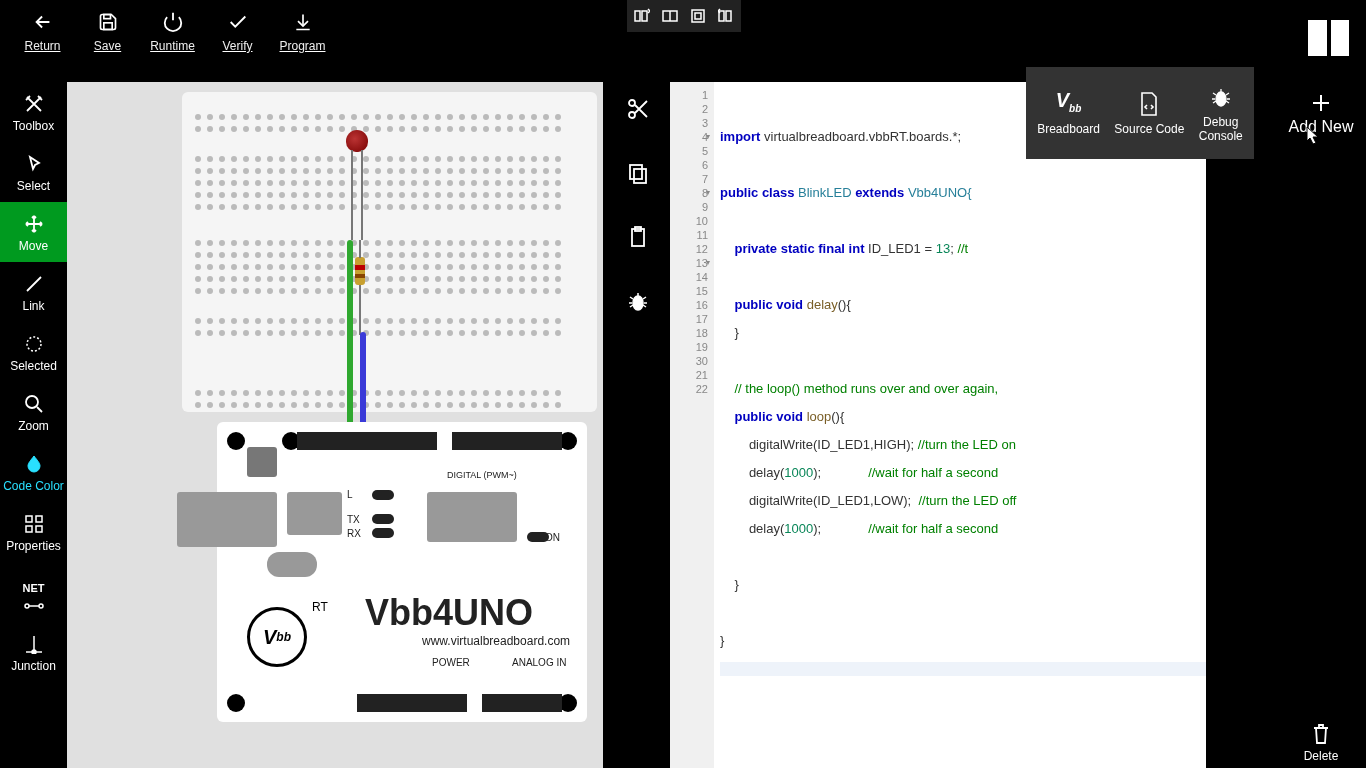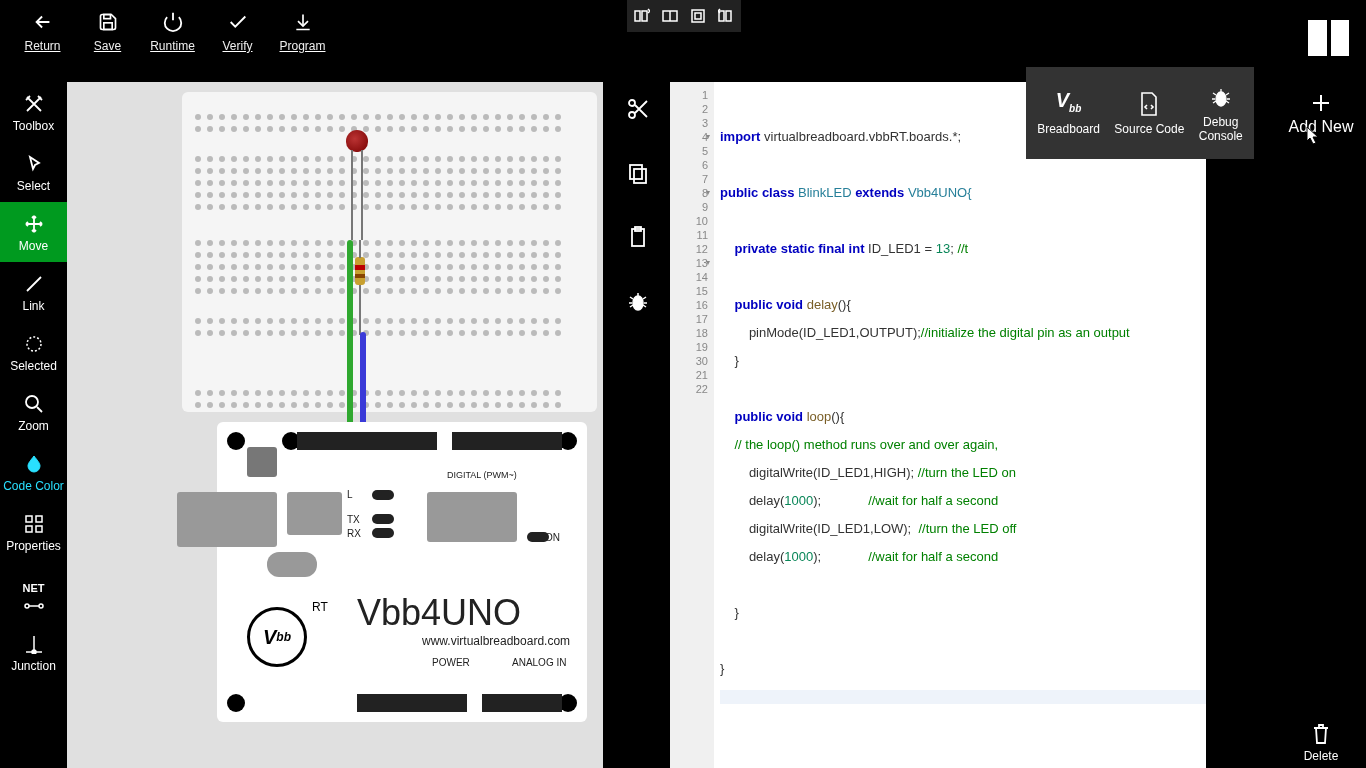--- a/index.html
+++ b/index.html
@@ -42,21 +42,21 @@
   .resistor { position: absolute; left: 288px; top: 175px; width: 10px; height: 28px; background: linear-gradient(#c8a030,#c8a030 30%,#b00 30%,#b00 45%,#c8a030 45%,#c8a030 60%,#840 60%,#840 75%,#c8a030 75%); border-radius: 3px; }
   .res-leg { position: absolute; left: 292px; width: 2px; background: #777; }
   .res-leg.t { top: 158px; height: 18px; }
   .res-leg.b { top: 203px; height: 50px; }
 
   .wire-green { position: absolute; left: 280px; top: 158px; width: 6px; height: 202px; background: #2fa82f; border-radius: 3px; }
   .wire-blue  { position: absolute; left: 293px; top: 250px; width: 6px; height: 110px; background: #3a3ad8; border-radius: 3px; }
 
   .arduino { position: absolute; left: 150px; top: 340px; width: 370px; height: 300px; background: #fff; border-radius: 6px; }
   .ard-dot { position: absolute; width: 18px; height: 18px; background: #000; border-radius: 50%; }
-  .ard-title { position: absolute; left: 140px; top: 170px; font-size: 36px; font-weight: 400; color: #222; }
+  .ard-title { position: absolute; left: 148px; top: 170px; font-size: 36px; font-weight: 700; color: #222; }
   .ard-sub { position: absolute; left: 205px; top: 212px; font-size: 12px; color: #222; }
   .ard-label { position: absolute; font-size: 10px; color: #222; }
   .ard-chip { position: absolute; background: #999; border-radius: 3px; }
   .ard-header { position: absolute; height: 18px; background: #222; }
   .ard-logo { position: absolute; left: 30px; top: 185px; width: 60px; height: 60px; border: 3px solid #000; border-radius: 50%; display: flex; align-items: center; justify-content: center; font-weight: 700; font-style: italic; color: #000; }
   .ard-logo span { font-size: 20px; }
   .ard-logo sub { font-size: 12px; }
   .ard-rt { position: absolute; left: 95px; top: 178px; font-size: 12px; color: #000; }
 
   
@@ -393,25 +393,24 @@
     </div>
   <div class="code">
 <div class="code-line"></div>
 <div class="code-line"><span class="kw">import</span><span> virtualbreadboard.vbbRT.boards.*;</span></div>
 <div class="code-line"></div>
 <div class="code-line"><span class="kw">public</span><span class="kw"> class</span><span class="id"> BlinkLED</span><span class="kw"> extends</span><span class="id"> Vbb4UNO{</span></div>
 <div class="code-line"></div>
 <div class="code-line"><span class="kw">    private static final int</span><span> ID_LED1</span><span> = </span><span class="num">13</span><span>; </span><span class="cm">//t</span></div>
 <div class="code-line"></div>
 <div class="code-line"><span class="kw">    public void</span><span class="fn"> delay</span><span>(){</span></div>
-<div class="code-line"><span>        pinMode(ID_LED1,OUTPUT);</span><span class="cm">//initialize the digital pin as an output</span></div>
 <div class="code-line"><span>    }</span></div>
 <div class="code-line"></div>
+<div class="code-line"><span class="cm">    // the loop() method runs over and over again,</span></div>
 <div class="code-line"><span class="kw">    public void</span><span class="fn"> loop</span><span>(){</span></div>
-<div class="code-line"><span class="cm">    // the loop() method runs over and over again,</span></div>
 <div class="code-line"><span>        digitalWrite(ID_LED1,HIGH); </span><span class="cm">//turn the LED on</span></div>
 <div class="code-line"><span>        delay(</span><span class="num">1000</span><span>);             </span><span class="cm">//wait for half a second</span></div>
 <div class="code-line"><span>        digitalWrite(ID_LED1,LOW);  </span><span class="cm">//turn the LED off</span></div>
 <div class="code-line"><span>        delay(</span><span class="num">1000</span><span>);             </span><span class="cm">//wait for half a second</span></div>
 <div class="code-line"></div>
 <div class="code-line"><span>    }</span></div>
 <div class="code-line"></div>
 <div class="code-line"><span>}</span></div>
 <div class="code-line cursor-line"></div>
   </div>

